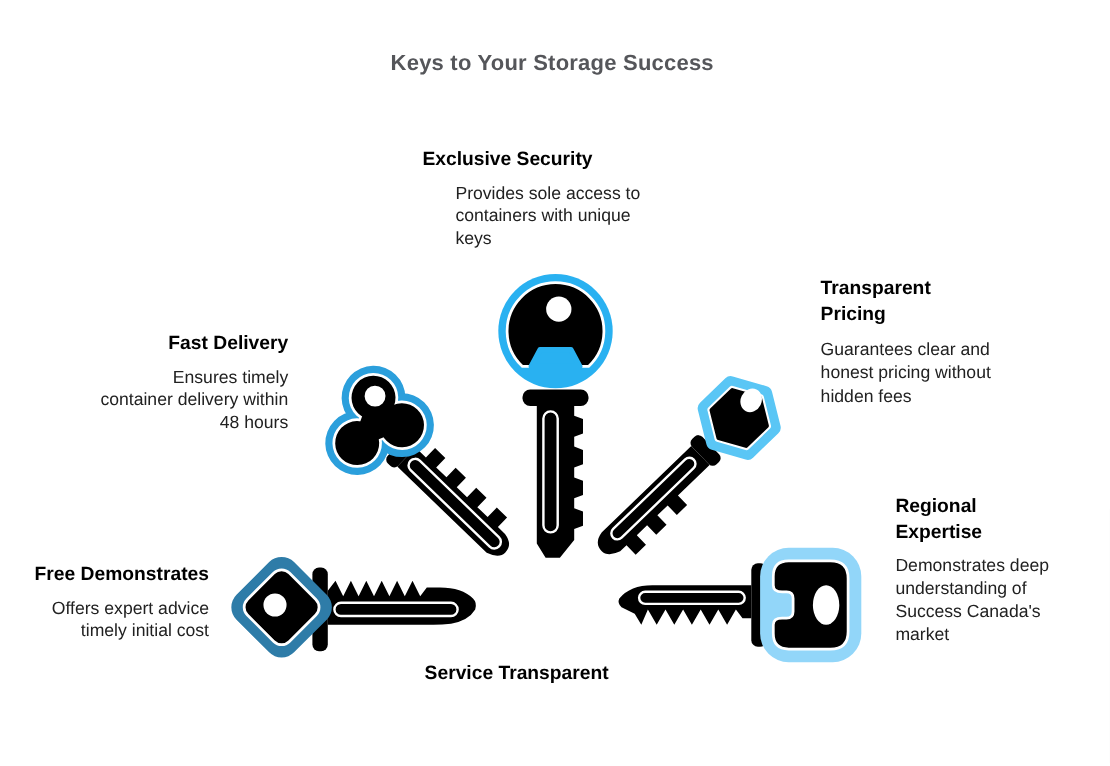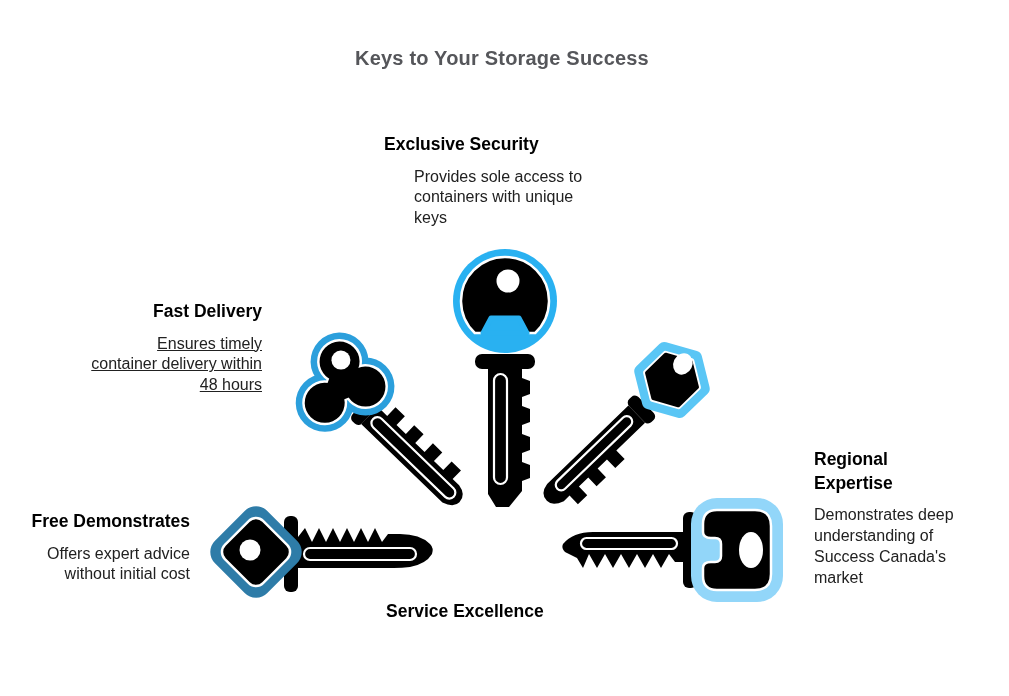--- a/index.html
+++ b/index.html
@@ -30,21 +30,21 @@
 
   .blk-exclusive   { left:384px; top:133px; width:240px; }
   .blk-exclusive .ds { width:180px; margin-left:auto; margin-right:auto; }
   .blk-transparent { left:746px; top:250px; width:170px; }
   .blk-transparent .hd { max-width:130px; }
   .blk-transparent .ds { max-width:162px; margin-top:12px; }
   .blk-regional    { left:814px; top:448px; width:160px; }
   .blk-regional .hd { max-width:110px; }
   .blk-regional .ds { max-width:142px; margin-top:10px; }
   .blk-fast        { right:747px; top:300px; width:210px; }
-  .blk-fast .ds { margin-left:auto; max-width:172px;text-decoration:underline; }
+  .blk-fast .ds { margin-left:auto; max-width:172px; }
   .blk-free        { right:819px; top:510px; width:190px; }
   .blk-free .ds { margin-left:auto; max-width:152px; }
   .blk-service     { left:386px; top:600px; width:240px; }
 
   svg { display:block; }
   .kb  { fill:var(--key-body,#000); }
   .kbs { stroke:var(--key-body,#000); }
   .kw  { fill:var(--keyhole,#fff); }
   .kws { stroke:var(--keyhole,#fff); }
   .wo  { stroke:var(--keyhole,#fff); }
@@ -55,38 +55,42 @@
 
 <div class="stage">
 
   <div class="abs title">Keys to Your Storage Success</div>
 
   <div class="abs label blk-exclusive t-center">
     <div class="hd">Exclusive Security</div>
     <div class="ds">Provides sole access to containers with unique keys</div>
   </div>
 
+  <div class="abs label blk-transparent t-left">
+    <div class="hd">Transparent Pricing</div>
+    <div class="ds">Guarantees clear and honest pricing without hidden fees</div>
+  </div>
 
   <div class="abs label blk-regional t-left">
     <div class="hd">Regional Expertise</div>
     <div class="ds">Demonstrates deep understanding of Success Canada's market</div>
   </div>
 
   <div class="abs label blk-fast t-right">
     <div class="hd">Fast Delivery</div>
     <div class="ds">Ensures timely container delivery within 48 hours</div>
   </div>
 
   <div class="abs label blk-free t-right">
     <div class="hd">Free Demonstrates</div>
-    <div class="ds">Offers expert advice without initial cost</div>
+    <div class="ds">Offers expert advice timely initial cost</div>
   </div>
 
   <div class="abs label blk-service t-center">
-    <div class="hd">Service Excellence</div>
+    <div class="hd">Service Transparent</div>
   </div>
 
   <svg class="abs" style="left:450px; top:248px;" width="110" height="262" viewBox="0 0 110 262">
     <rect class="kb" x="25" y="106" width="60" height="15" rx="7"></rect>
     <path class="kb" d="M38,118 L72,118 L72,130 L80,133 L80,146 L72,149 L72,158 L80,161 L80,174 L72,177 L72,186 L80,189 L80,202 L72,205 L72,214 L80,217 L80,230 L72,233 L72,243 L59,259 L46,259 L38,246 Z"></path>
     <rect class="nofill wo" x="44" y="126" width="13" height="110" rx="6.5" stroke-width="2.2"></rect>
     <circle cx="55" cy="53" r="52" fill="#29b1f1"></circle>
     <path class="kb wo" stroke-width="2.5" d="M24.8,85 A44 44 0 1 1 85.2,85 Z"></path>
     <path stroke-width="5" stroke-linejoin="round" d="M41,70 L69,70 L77,85 L33,85 Z" fill="#29b1f1" stroke="#29b1f1"></path>
     <circle class="kw" cx="58" cy="33" r="11.5"></circle>

